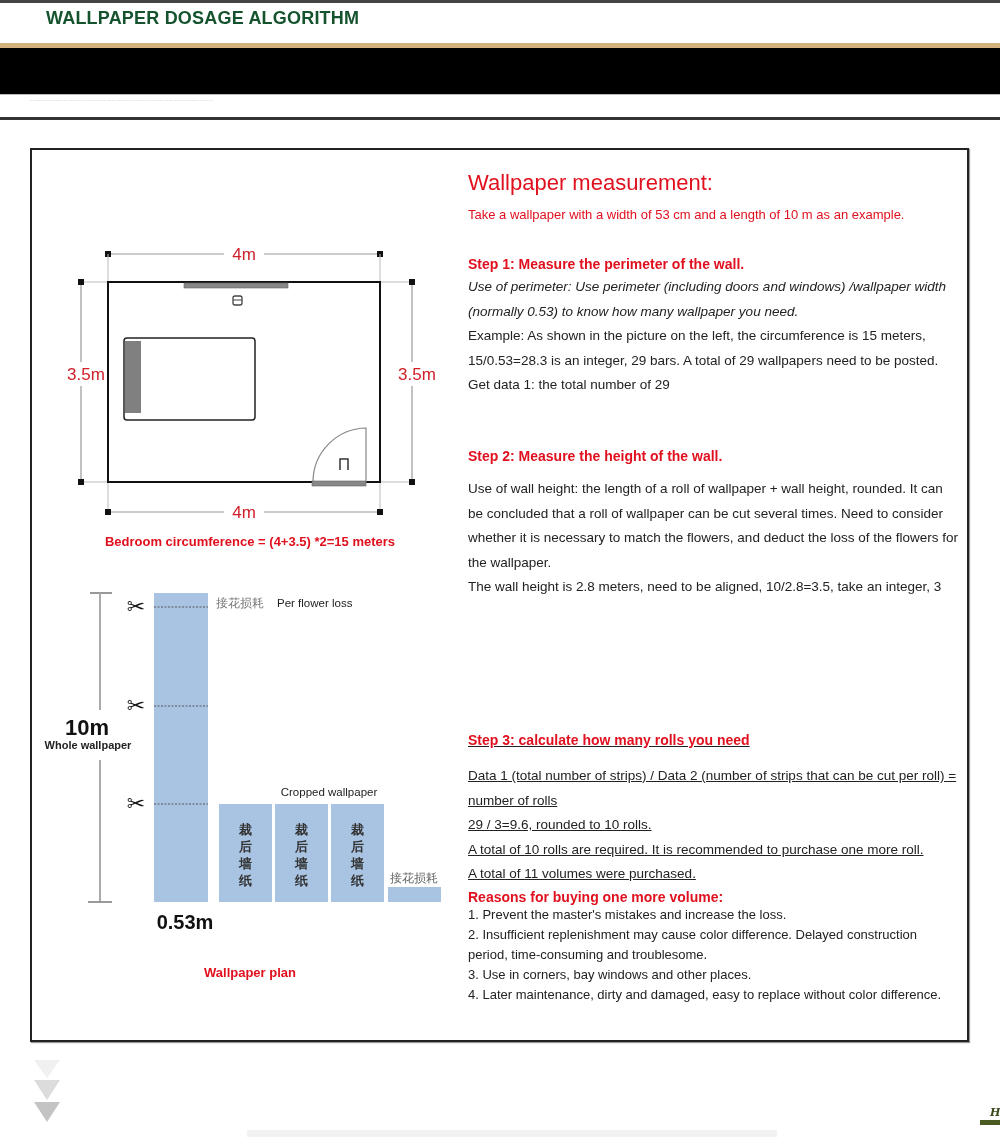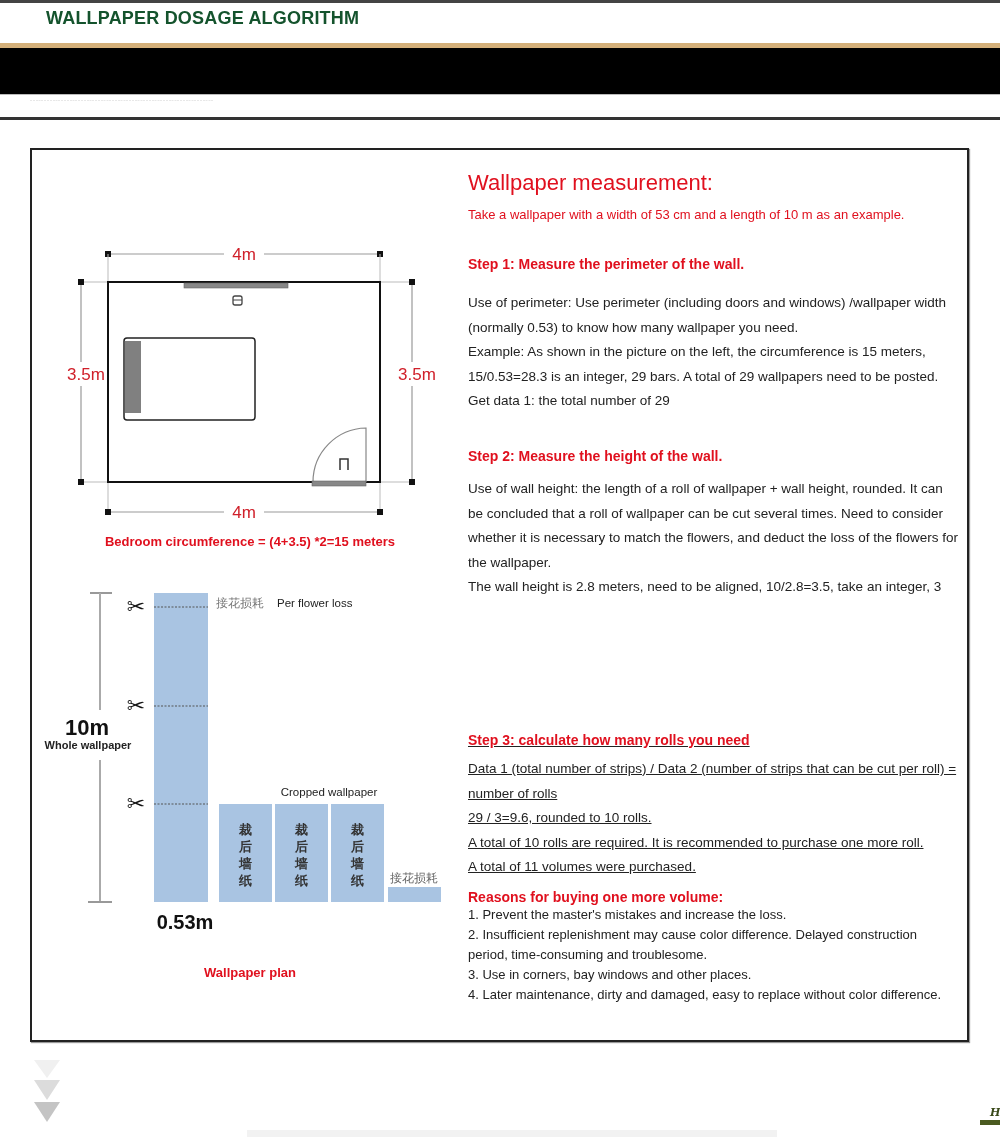--- a/index.html
+++ b/index.html
@@ -144,34 +144,34 @@
     <text x="414" y="882" text-anchor="middle" font-size="12" fill="#666" font-family="DejaVu Sans, sans-serif">接花损耗</text>
     <text x="250" y="977" text-anchor="middle" font-size="13" font-weight="bold" fill="#e0101e" font-family="Liberation Sans, sans-serif">Wallpaper plan</text>
   </g>
 </svg>
 
 <div class="rt h-main">Wallpaper measurement:</div>
 <div class="rt h-sub">Take a wallpaper with a width of 53 cm and a length of 10 m as an example.</div>
 
 <div class="rt" style="top:256px;">
   <div class="step-h">Step 1: Measure the perimeter of the wall.</div>
-  <div class="para" style="margin-top:19px;">Use of perimeter: Use perimeter (including doors and windows) /wallpaper width (normally 0.53) to know how many wallpaper you need.</div>
+  <div class="para" style="margin-top:3px;font-style:italic;">Use of perimeter: Use perimeter (including doors and windows) /wallpaper width (normally 0.53) to know how many wallpaper you need.</div>
   <div class="para">Example: As shown in the picture on the left, the circumference is 15 meters, 15/0.53=28.3 is an integer, 29 bars. A total of 29 wallpapers need to be posted.</div>
   <div class="para">Get data 1: the total number of 29</div>
 </div>
 
 <div class="rt" style="top:448px;">
   <div class="step-h">Step 2: Measure the height of the wall.</div>
   <div class="para" style="margin-top:13px;">Use of wall height: the length of a roll of wallpaper + wall height, rounded. It can be concluded that a roll of wallpaper can be cut several times. Need to consider whether it is necessary to match the flowers, and deduct the loss of the flowers for the wallpaper.</div>
   <div class="para">The wall height is 2.8 meters, need to be aligned, 10/2.8=3.5, take an integer, 3</div>
 </div>
 
 <div class="rt" style="top:732px;text-decoration:underline;">
   <div class="step-h">Step 3: calculate how many rolls you need</div>
-  <div class="para" style="margin-top:9px;">Data 1 (total number of strips) / Data 2 (number of strips that can be cut per roll) = number of rolls</div>
+  <div class="para" style="margin-top:16px;">Data 1 (total number of strips) / Data 2 (number of strips that can be cut per roll) = number of rolls</div>
   <div class="para">29 / 3=9.6, rounded to 10 rolls.</div>
   <div class="para">A total of 10 rolls are required. It is recommended to purchase one more roll.</div>
   <div class="para">A total of 11 volumes were purchased.</div>
 </div>
 
 <div class="rt" style="top:889px;">
   <div class="step-h">Reasons for buying one more volume:</div>
   <div class="reasons">1. Prevent the master's mistakes and increase the loss.</div>
   <div class="reasons">2. Insufficient replenishment may cause color difference. Delayed construction period, time-consuming and troublesome.</div>
   <div class="reasons">3. Use in corners, bay windows and other places.</div>

